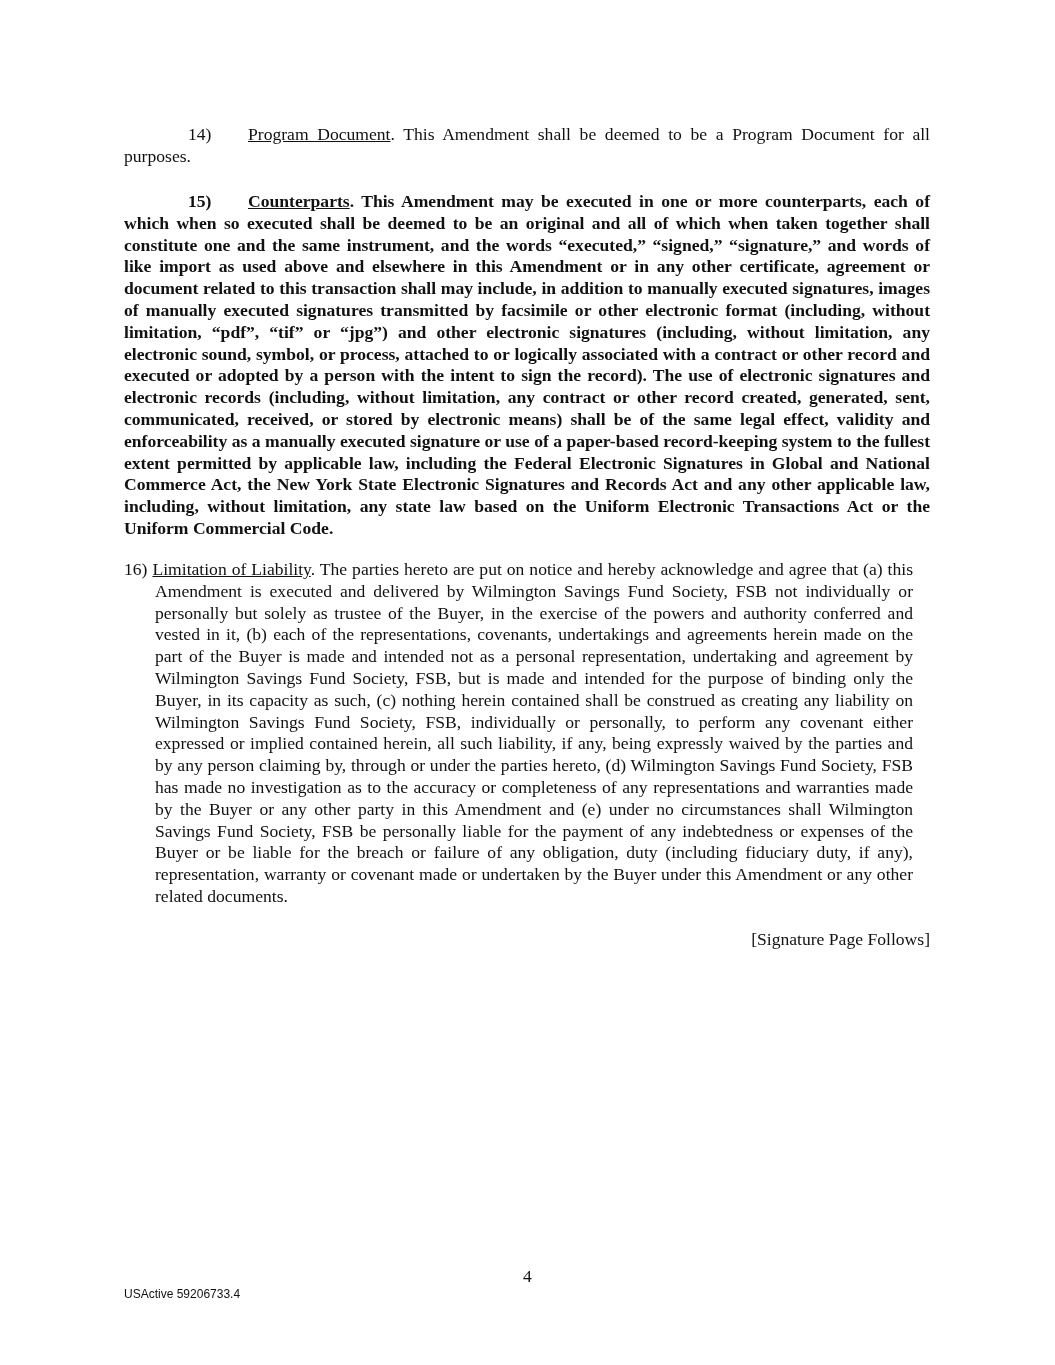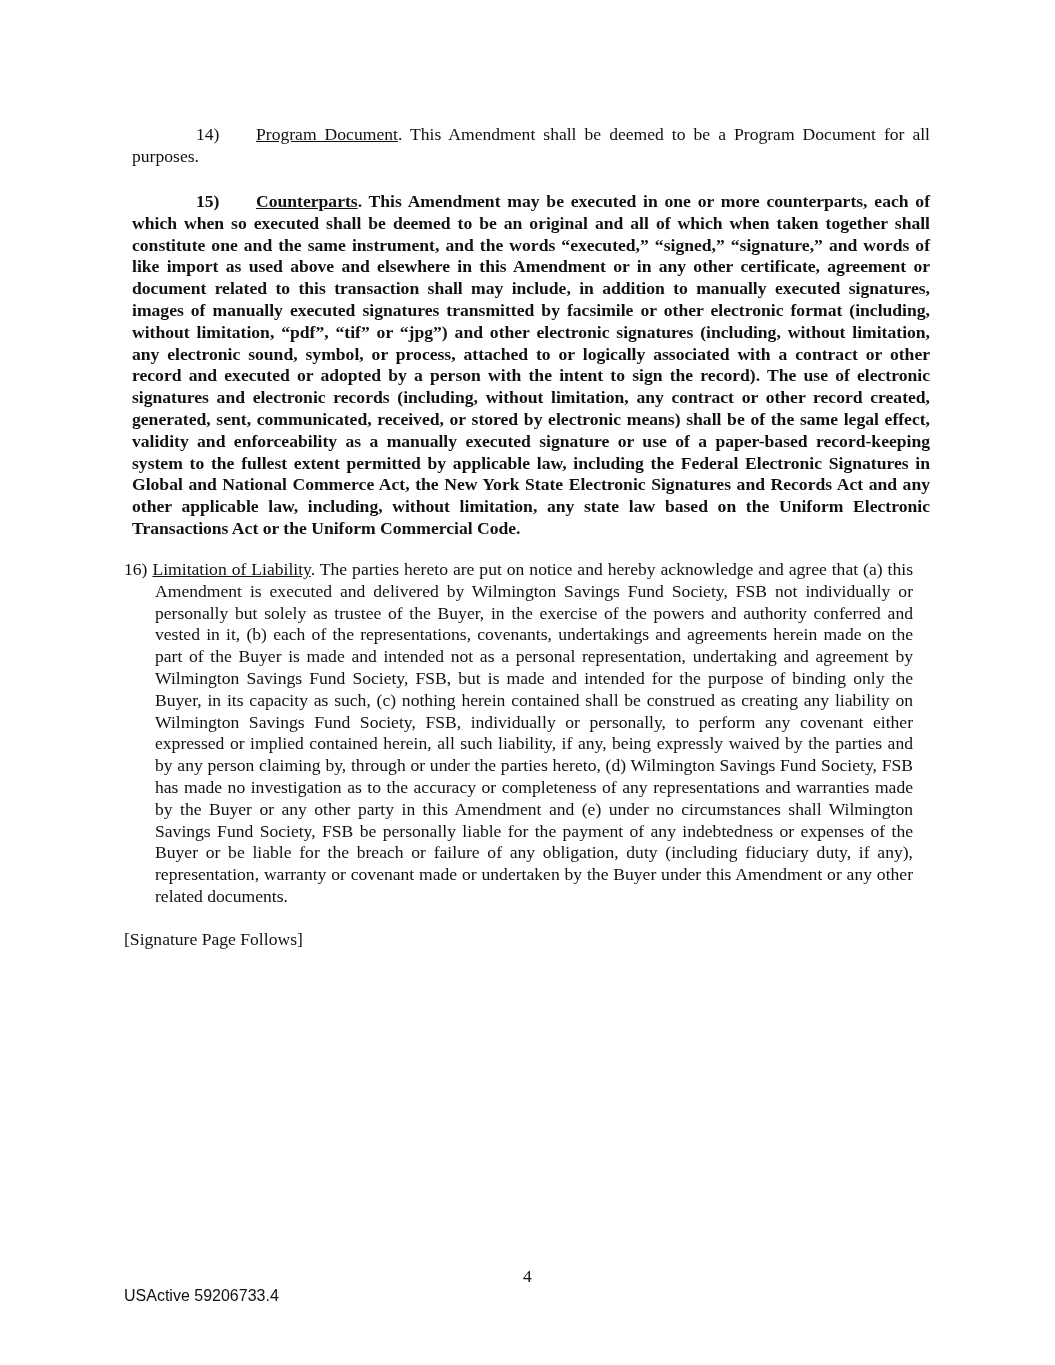--- a/index.html
+++ b/index.html
@@ -1,30 +1,30 @@
 <!DOCTYPE html>
 <html><head>
 <meta charset="utf-8">
 <style>
   html, body { margin: 0; padding: 0; background: #ffffff; }
   body { width: 1055px; height: 1365px; position: relative; overflow: hidden; color: #111; }
   .page { position: absolute; left: 124px; top: 124px; width: 806px;
           font-family: "Liberation Serif", serif; font-size: 17.6px; line-height: 21.8px; }
   .para { text-align: justify; margin: 0; }
-  .para.indent { text-indent: 64px; margin-left: 8px; }
+  .para.indent { text-indent: 64px; }
   .num { display: inline-block; width: 60px; text-indent: 0; }
   .u { text-decoration: underline; }
   .p14 { position: absolute; top: 0; left: 0; right: 0; }
   .p15 { position: absolute; top: 67px; left: 0; right: 0; font-weight: bold; }
   .p16 { position: absolute; top: 435px; left: 0; right: 17px; padding-left: 31px; text-indent: -31px; }
-  .sig { position: absolute; top: 805px; left: 0; right: 0; text-align: left; }
+  .sig { position: absolute; top: 805px; left: 0; right: 0; text-align: right; }
   .pagenum { position: absolute; top: 1266px; left: 0; width: 1055px; text-align: center;
              font-family: "Liberation Serif", serif; font-size: 17.6px; }
   .footer-id { position: absolute; top: 1287px; left: 124px;
-               font-family: "Liberation Sans", sans-serif; font-size: 16px; }
+               font-family: "Liberation Sans", sans-serif; font-size: 12px; }
 </style>
 </head>
 <body>
 
 <div class="page">
   <p class="para indent p14"><span class="num">14)</span><span class="u">Program Document</span><span>. This Amendment shall be deemed to be a Program Document for all purposes.</span></p>
 
   <p class="para indent p15"><span class="num">15)</span><span class="u">Counterparts</span><span>. This Amendment may be executed in one or more counterparts, each of which when so executed shall be deemed to be an original and all of which when taken together shall constitute one and the same instrument, and the words “executed,” “signed,” “signature,” and words of like import as used above and elsewhere in this Amendment or in any other certificate, agreement or document related to this transaction shall may include, in addition to manually executed signatures, images of manually executed signatures transmitted by facsimile or other electronic format (including, without limitation, “pdf”, “tif” or “jpg”) and other electronic signatures (including, without limitation, any electronic sound, symbol, or process, attached to or logically associated with a contract or other record and executed or adopted by a person with the intent to sign the record). The use of electronic signatures and electronic records (including, without limitation, any contract or other record created, generated, sent, communicated, received, or stored by electronic means) shall be of the same legal effect, validity and enforceability as a manually executed signature or use of a paper-based record-keeping system to the fullest extent permitted by applicable law, including the Federal Electronic Signatures in Global and National Commerce Act, the New York State Electronic Signatures and Records Act and any other applicable law, including, without limitation, any state law based on the Uniform Electronic Transactions Act or the Uniform Commercial Code.</span></p>
 
   <p class="para p16"><span>16)</span> <span class="u">Limitation of Liability</span><span>.  The parties hereto are put on notice and hereby acknowledge and agree that (a) this Amendment is executed and delivered by Wilmington Savings Fund Society, FSB not individually or personally but solely as trustee of the Buyer, in the exercise of the powers and authority conferred and vested in it, (b) each of the representations, covenants, undertakings and agreements herein made on the part of the Buyer is made and intended not as a personal representation, undertaking and agreement by Wilmington Savings Fund Society, FSB, but is made and intended for the purpose of binding only the Buyer, in its capacity as such, (c) nothing herein contained shall be construed as creating any liability on Wilmington Savings Fund Society, FSB, individually or personally, to perform any covenant either expressed or implied contained herein, all such liability, if any, being expressly waived by the parties and by any person claiming by, through or under the parties hereto, (d) Wilmington Savings Fund Society, FSB has made no investigation as to the accuracy or completeness of any representations and warranties made by the Buyer or any other party in this Amendment and (e) under no circumstances shall Wilmington Savings Fund Society, FSB be personally liable for the payment of any indebtedness or expenses of the Buyer or be liable for the breach or failure of any obligation, duty (including fiduciary duty, if any), representation, warranty or covenant made or undertaken by the Buyer under this Amendment or any other related documents.</span></p>

